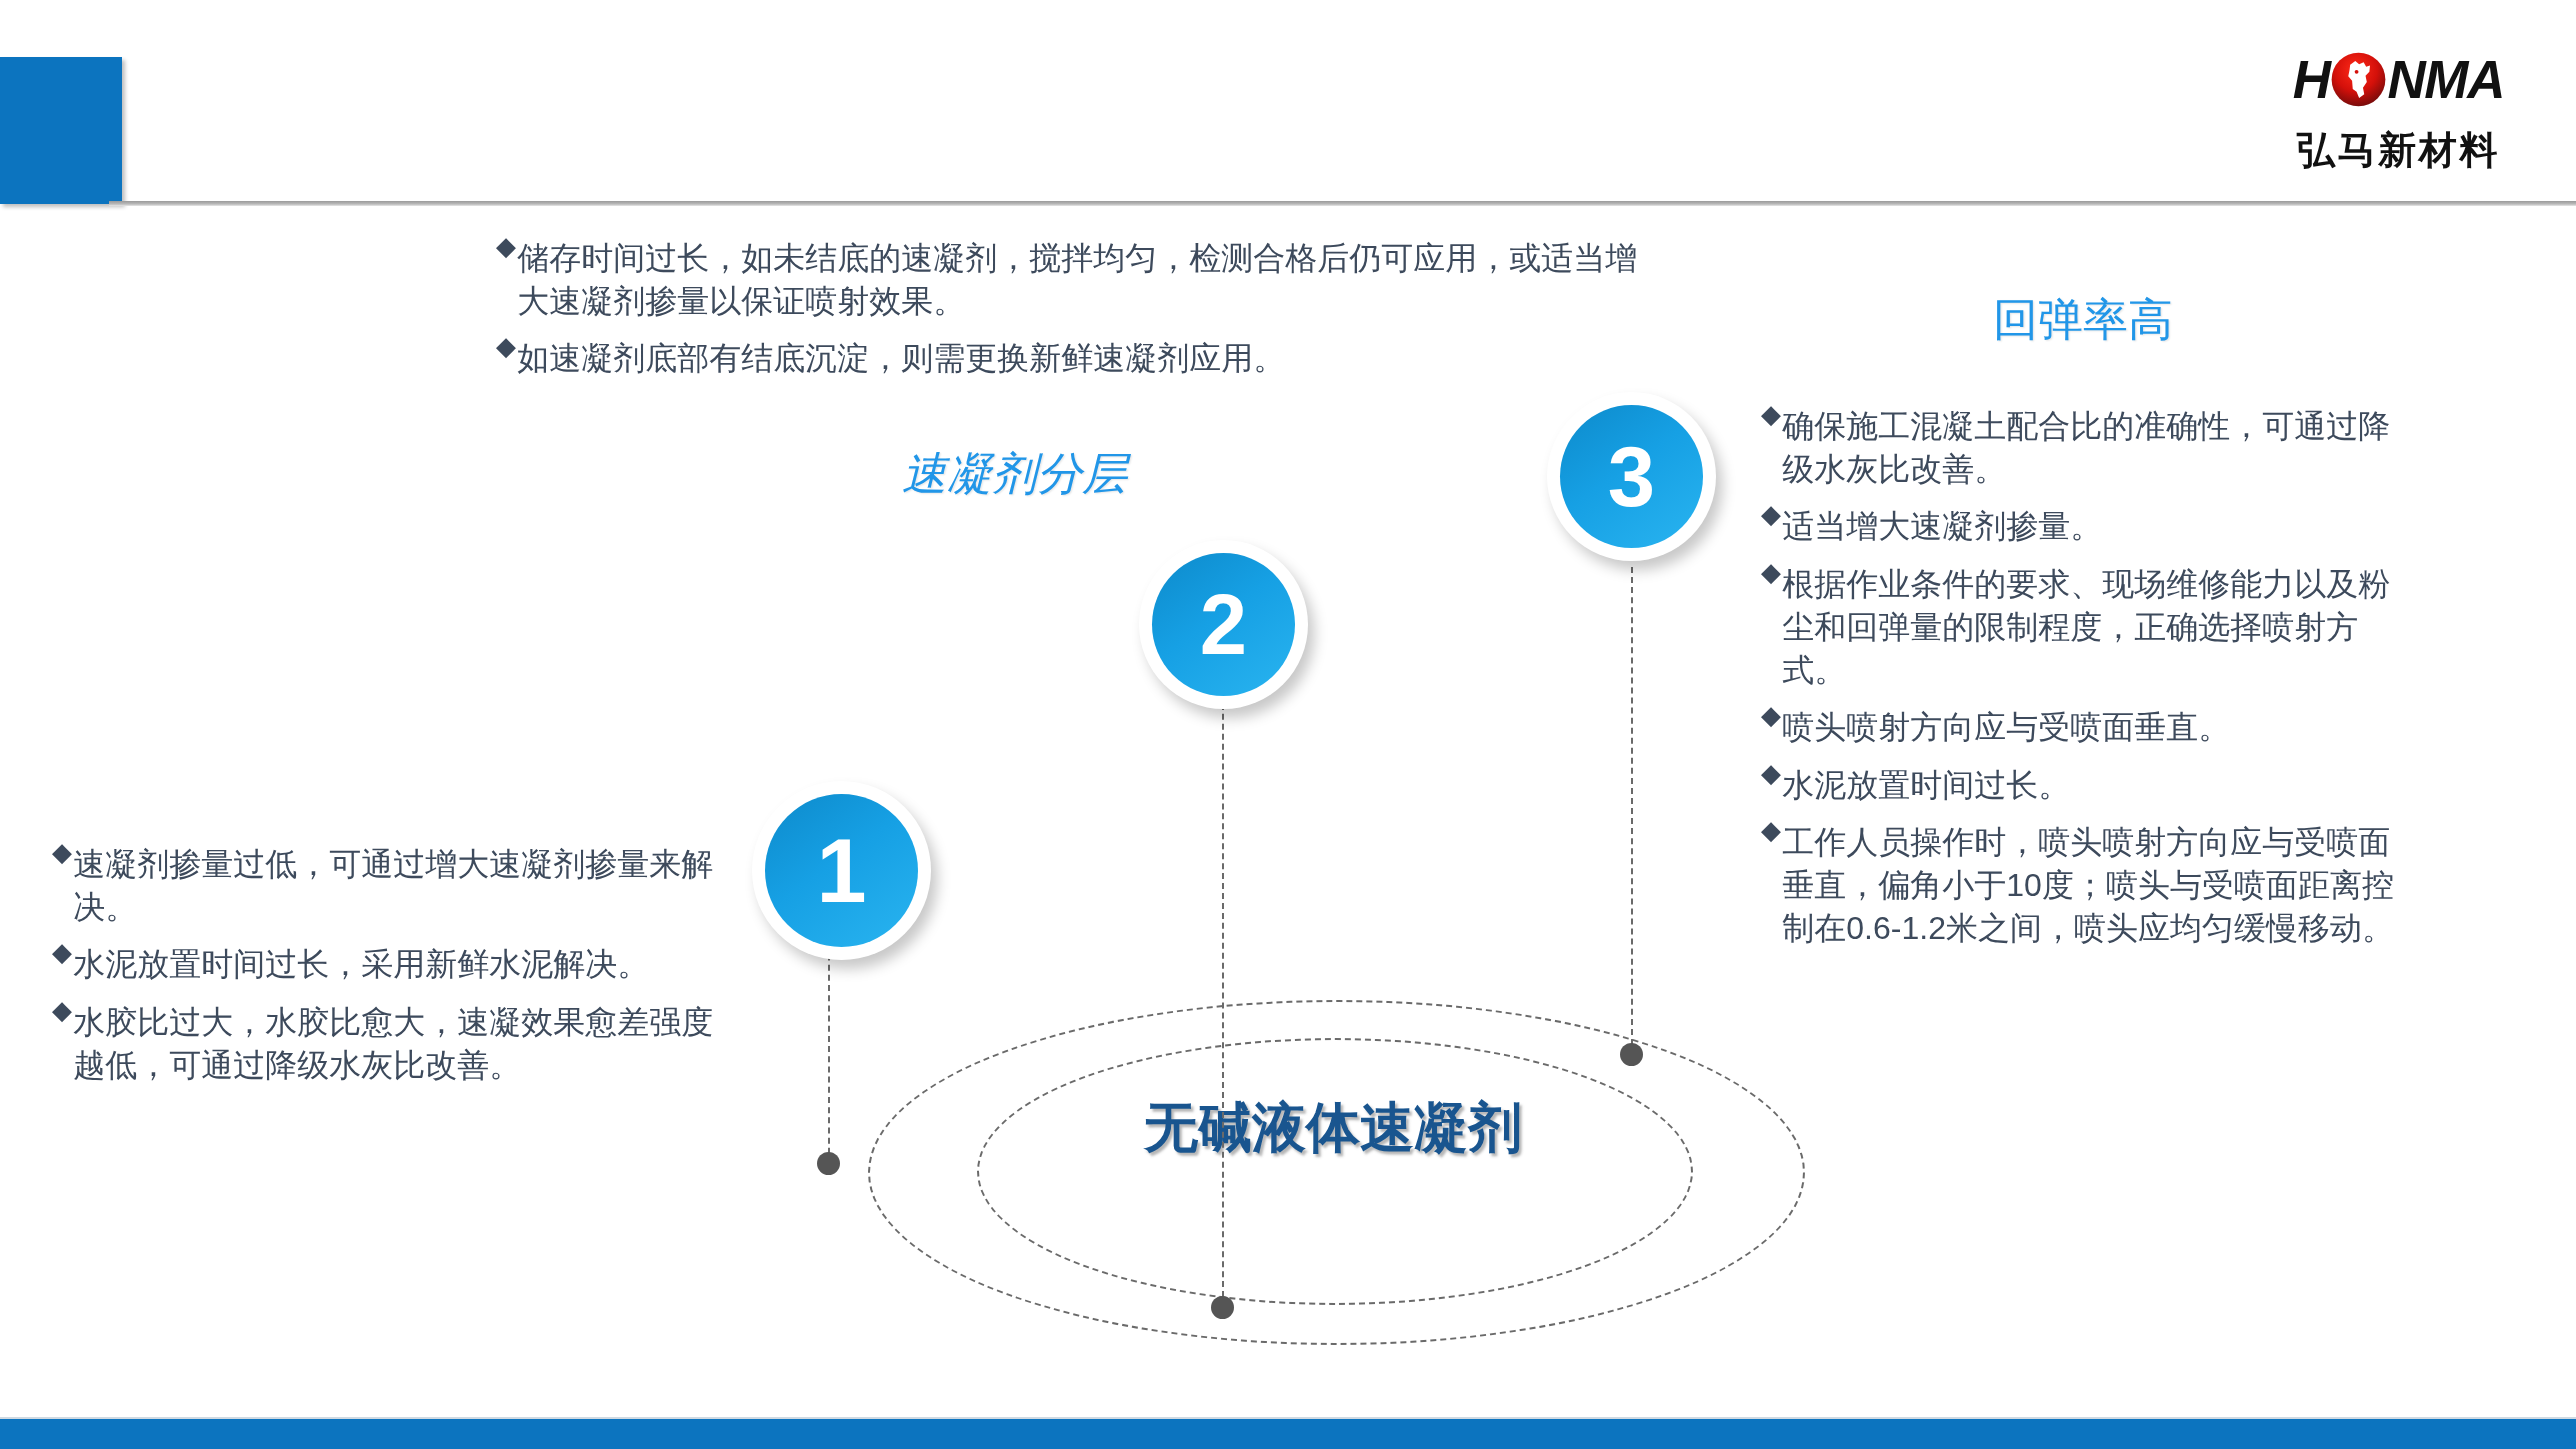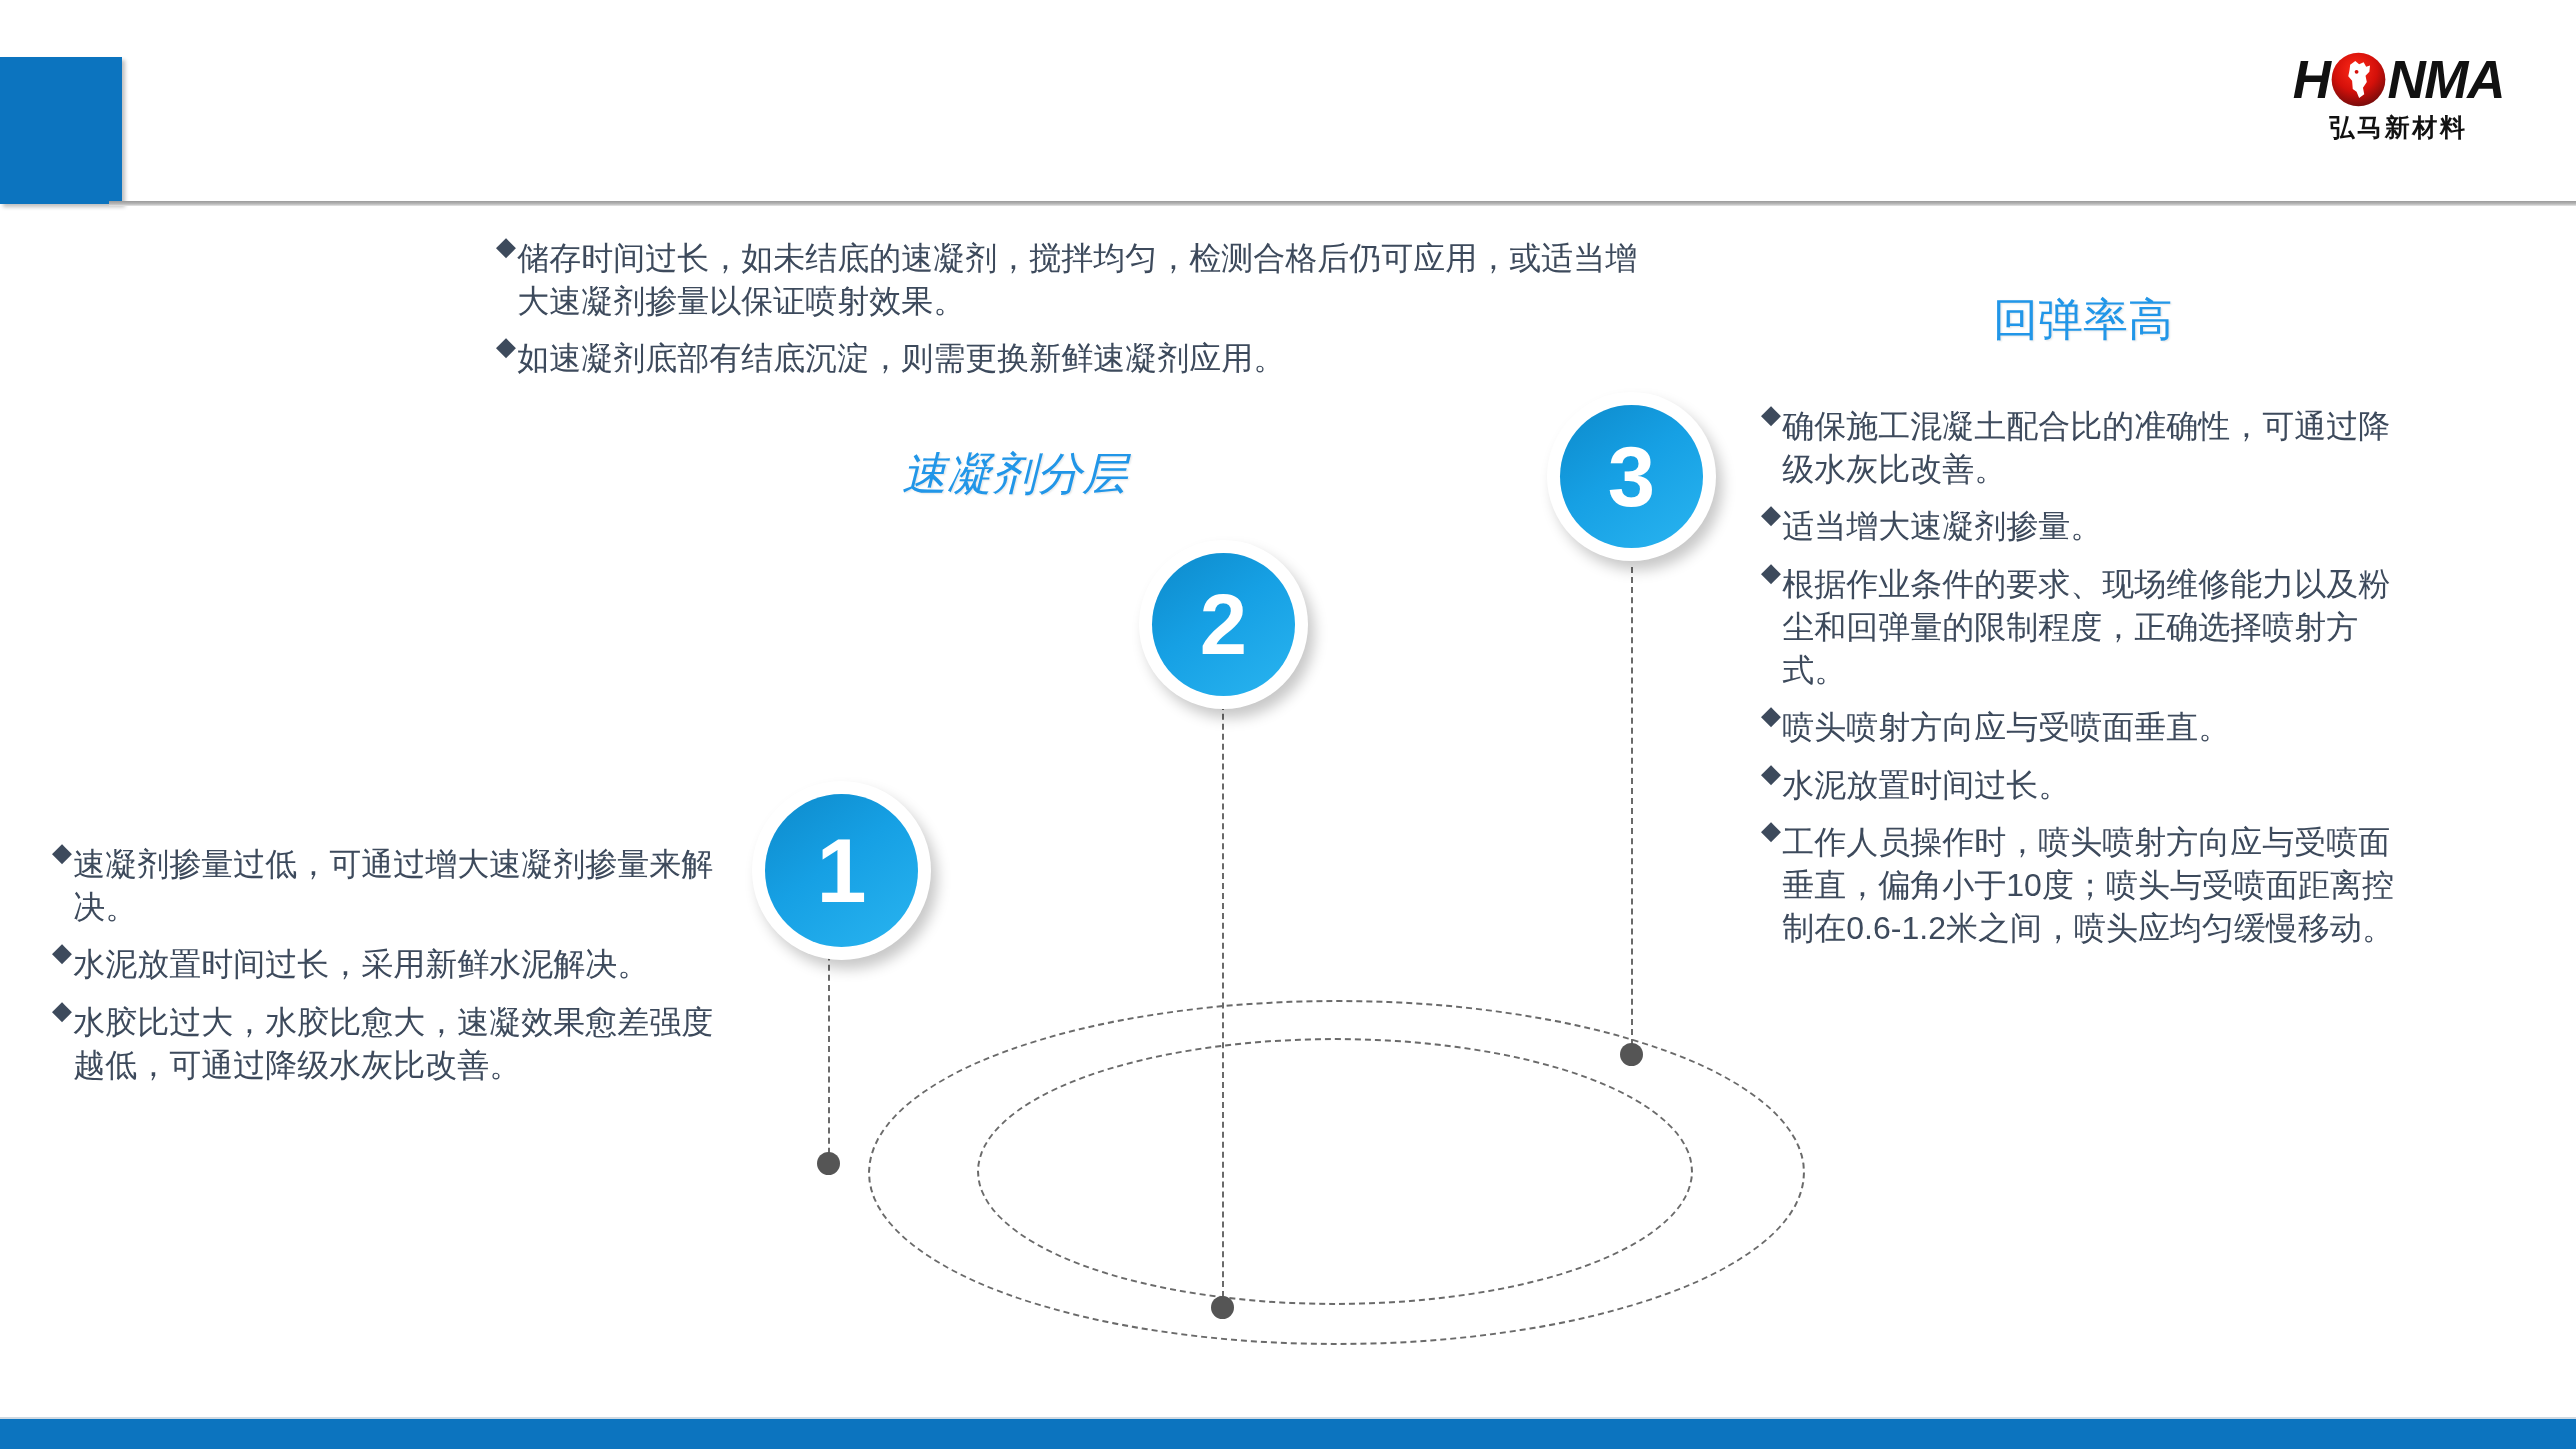--- a/index.html
+++ b/index.html
@@ -72,25 +72,25 @@
     line-height: 1;
   }
   .logo-horse {
     position: relative;
     width: 55px;
     height: 55px;
     margin: 0 1.3px;
   }
   .logo-cn {
     text-align: center;
-    font-size: 25px;
+    font-size: 38px;
     font-weight: bold;
     color: #111111;
     letter-spacing: 2.6px;
-    margin-top: 2px;
+    margin-top: 16px;
   }
 
   
   .sec-head {
     position: absolute;
     font-size: 45px;
     font-weight: normal;
     color: #2196E8;
     white-space: nowrap;
     text-shadow: 1.3px 1.3px 1.9px rgba(0,0,0,0.10);
@@ -256,20 +256,21 @@
           <circle cx="40" cy="31" r="3" fill="#d4100a"></circle>
         </svg>
       </span>
       <span class="logo-word">NMA</span>
     </div>
     <div class="logo-cn">弘马新材料</div>
   </div>
 
   <div class="ellipse" id="ellipse-outer"></div>
   <div class="ellipse" id="ellipse-inner"></div>
+  <div class="center-label">无碱液体速凝剂</div>
 
   <div class="connector" id="conn-1"></div>
   <div class="connector" id="conn-2"></div>
   <div class="connector" id="conn-3"></div>
   <div class="dot" id="dot-1"></div>
   <div class="dot" id="dot-2"></div>
   <div class="dot" id="dot-3"></div>
 
   <div class="badge" id="badge-1">
     <div class="badge-inner">

